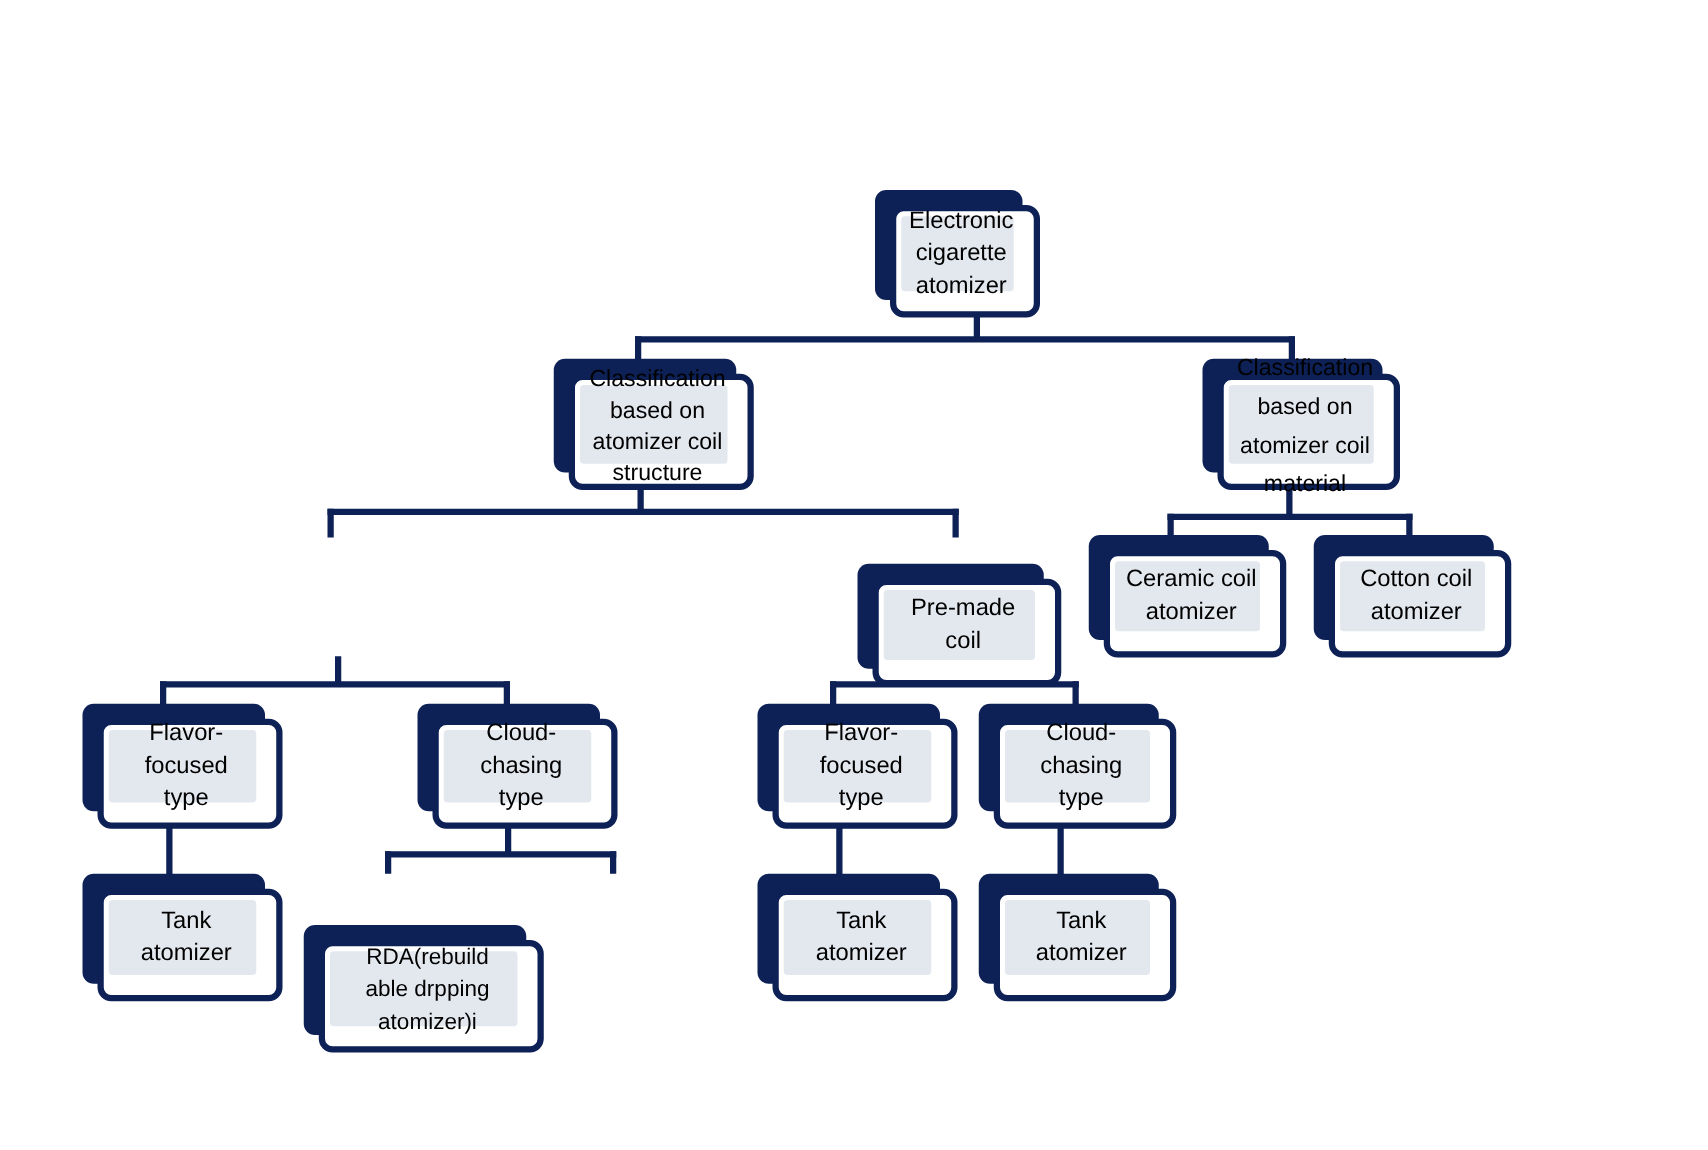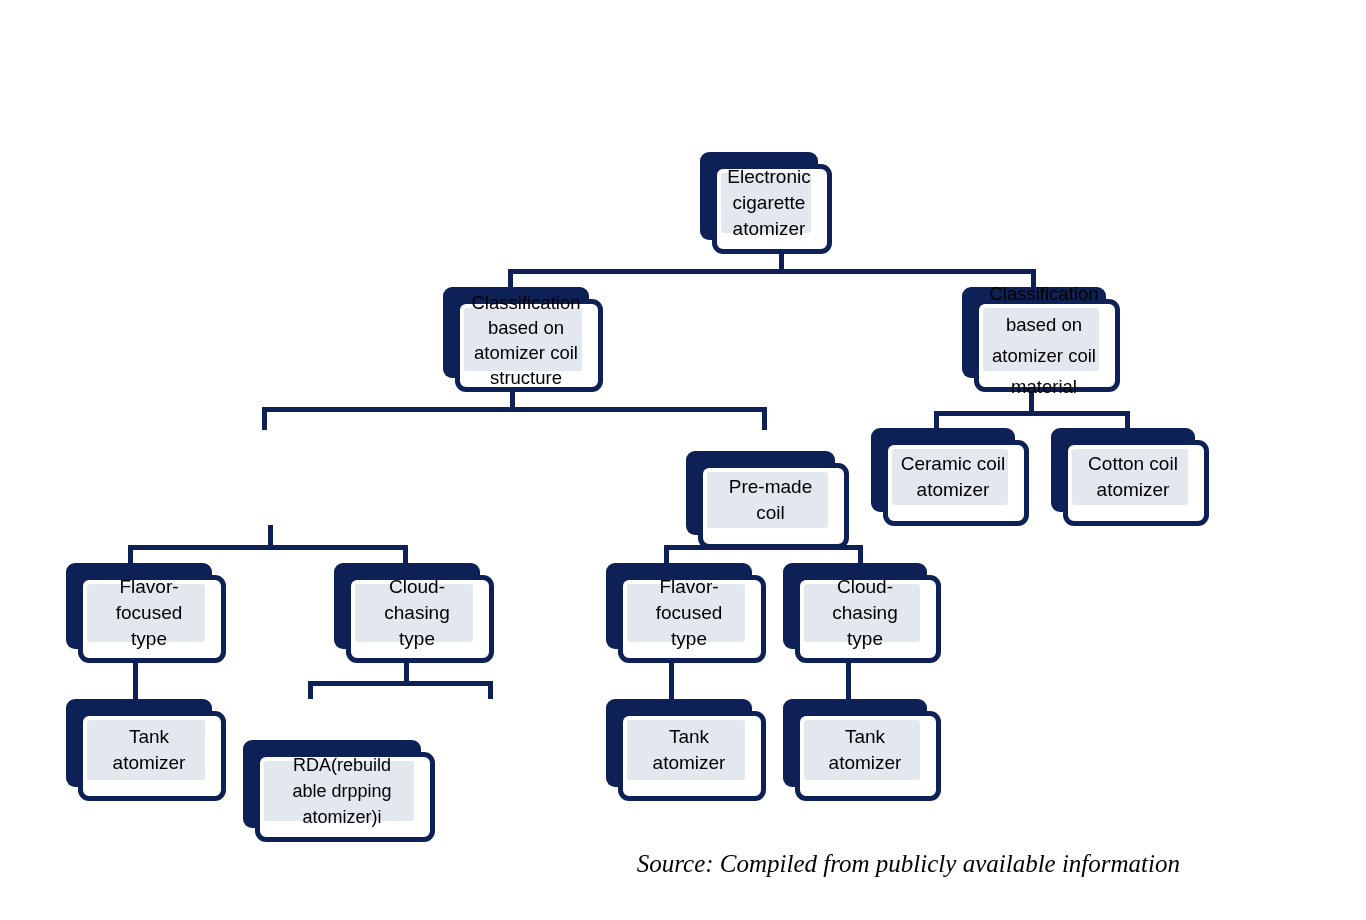--- a/index.html
+++ b/index.html
@@ -284,15 +284,14 @@
 
   <div class="node" style="left:783px; top:699px; width:158px; height:102px;">
     <div class="plate"></div>
     <div class="card">
       <div class="fill"></div>
     </div>
     <div class="label">Tank
 atomizer</div>
   </div>
 
-  <div class="source-note">Source: Compiled from publicly available information</div>
 
 </div>
 
 </body></html>

